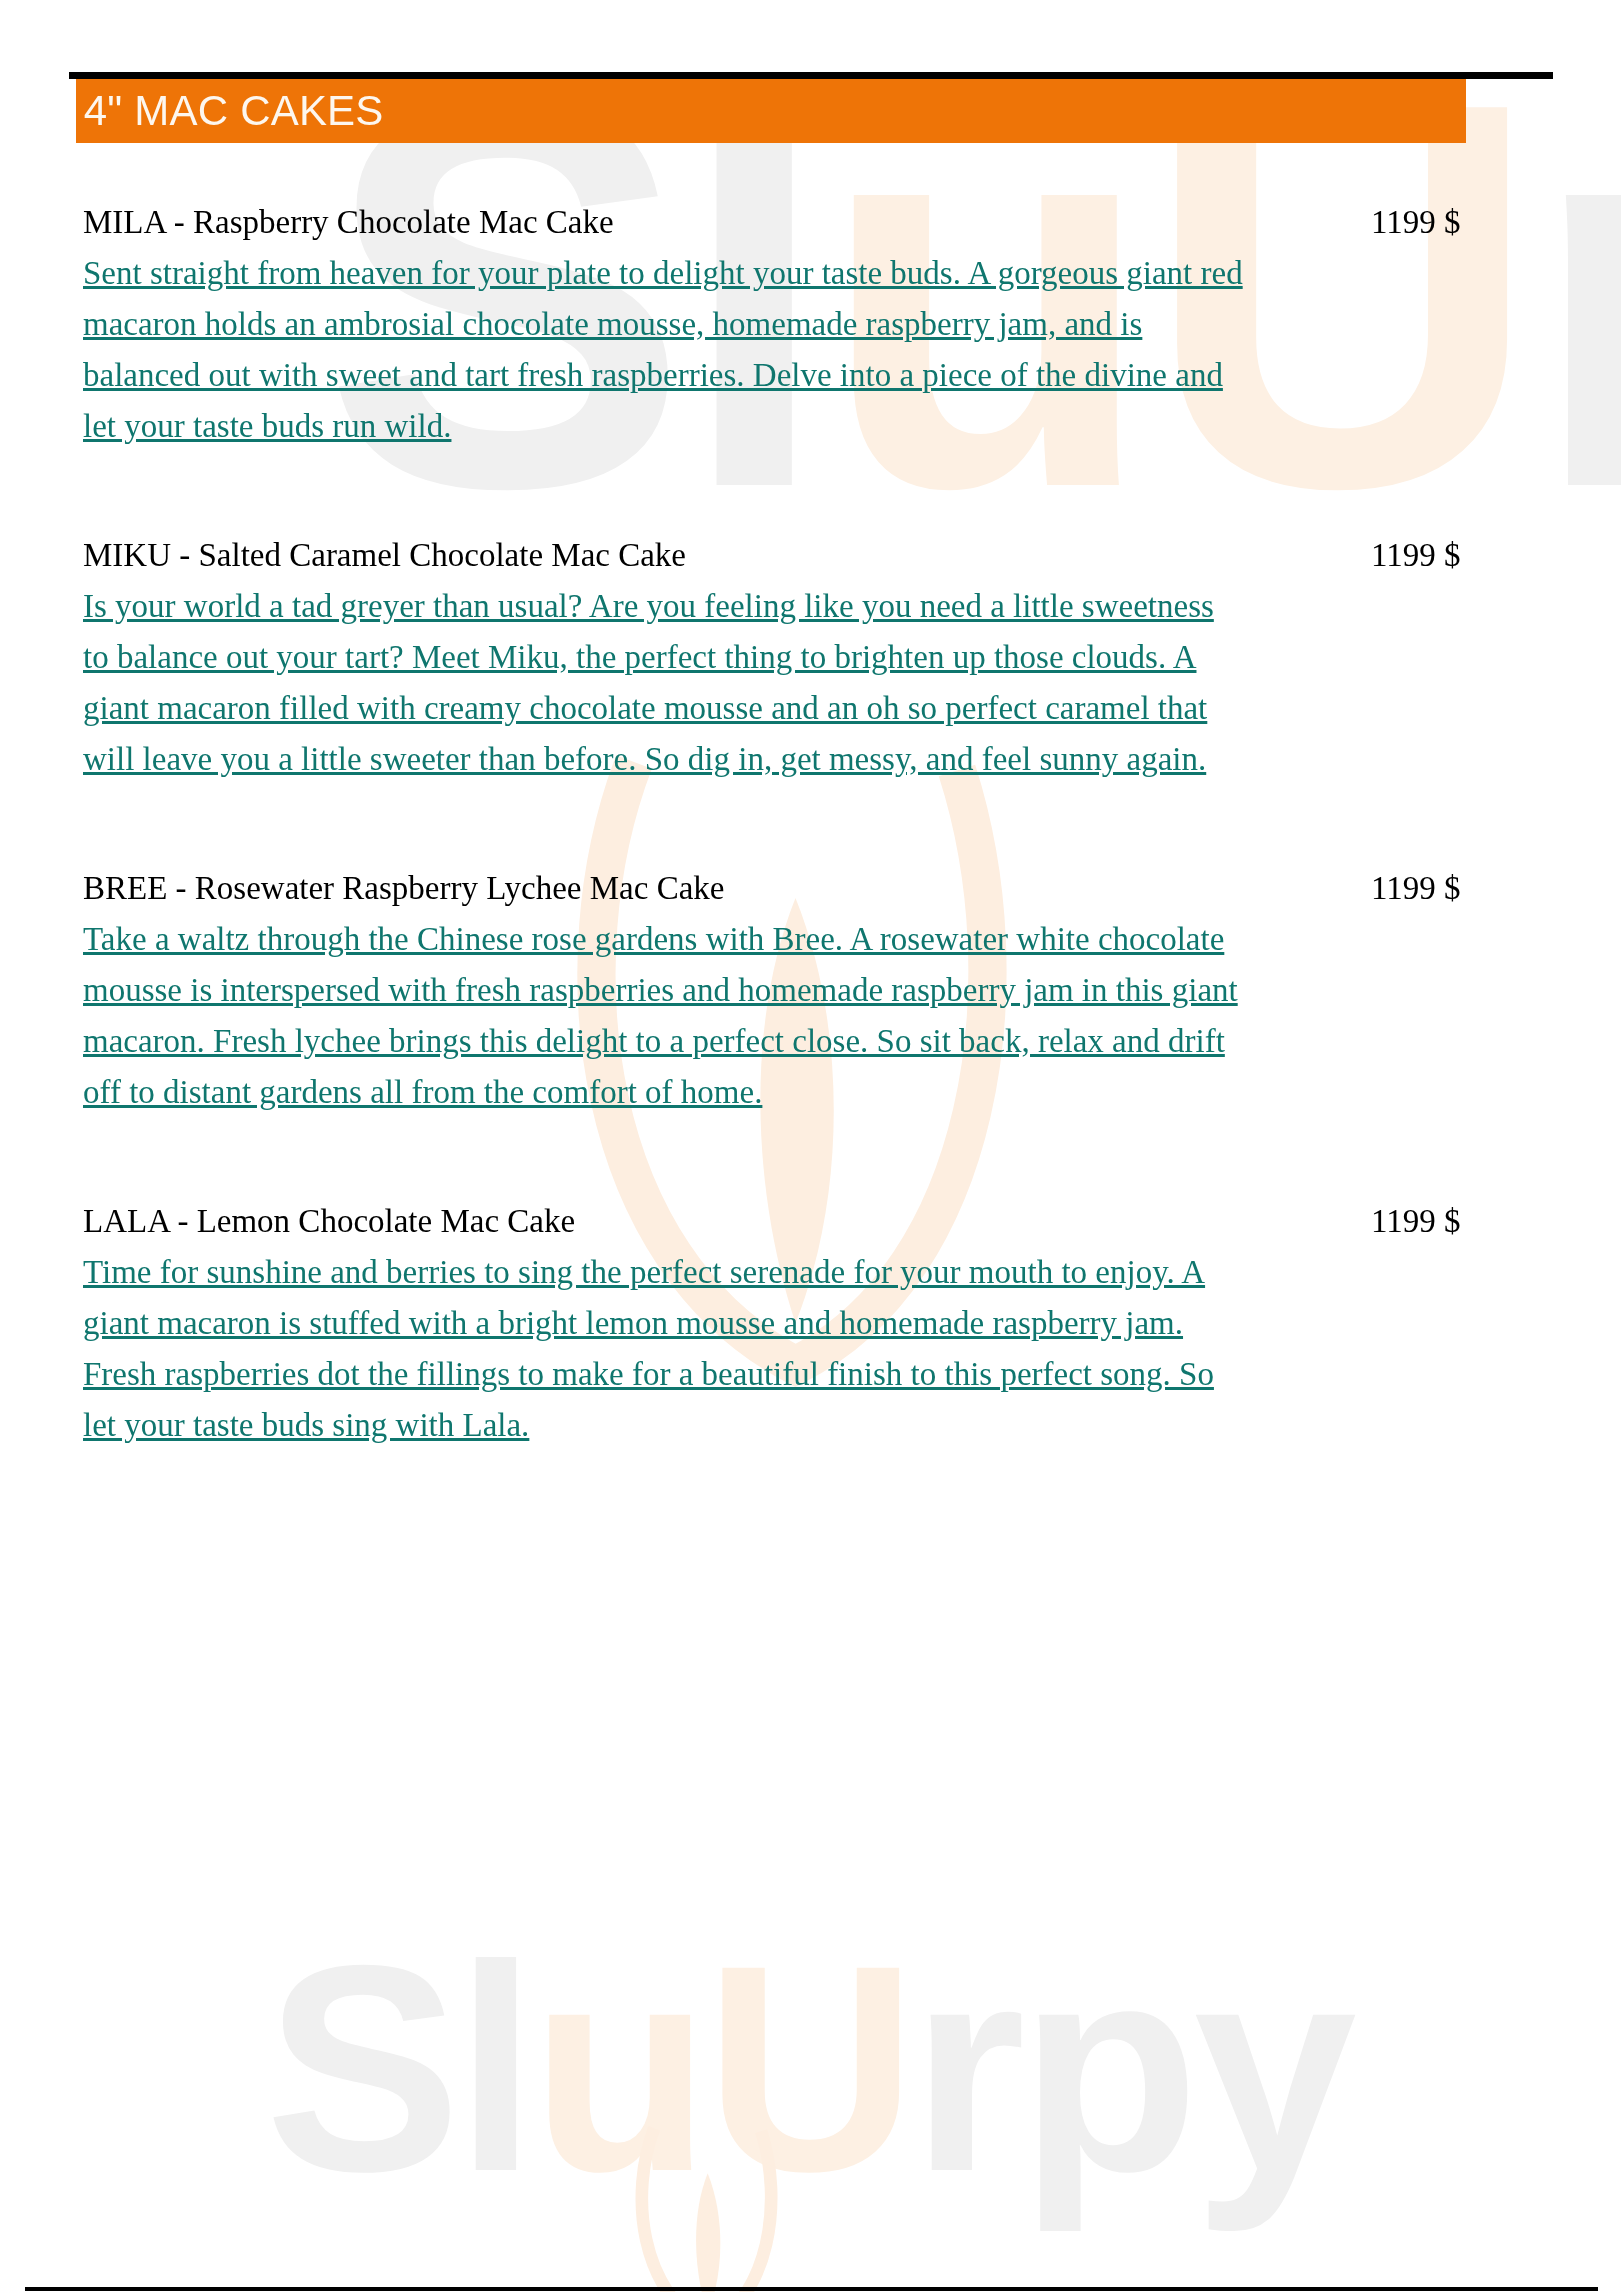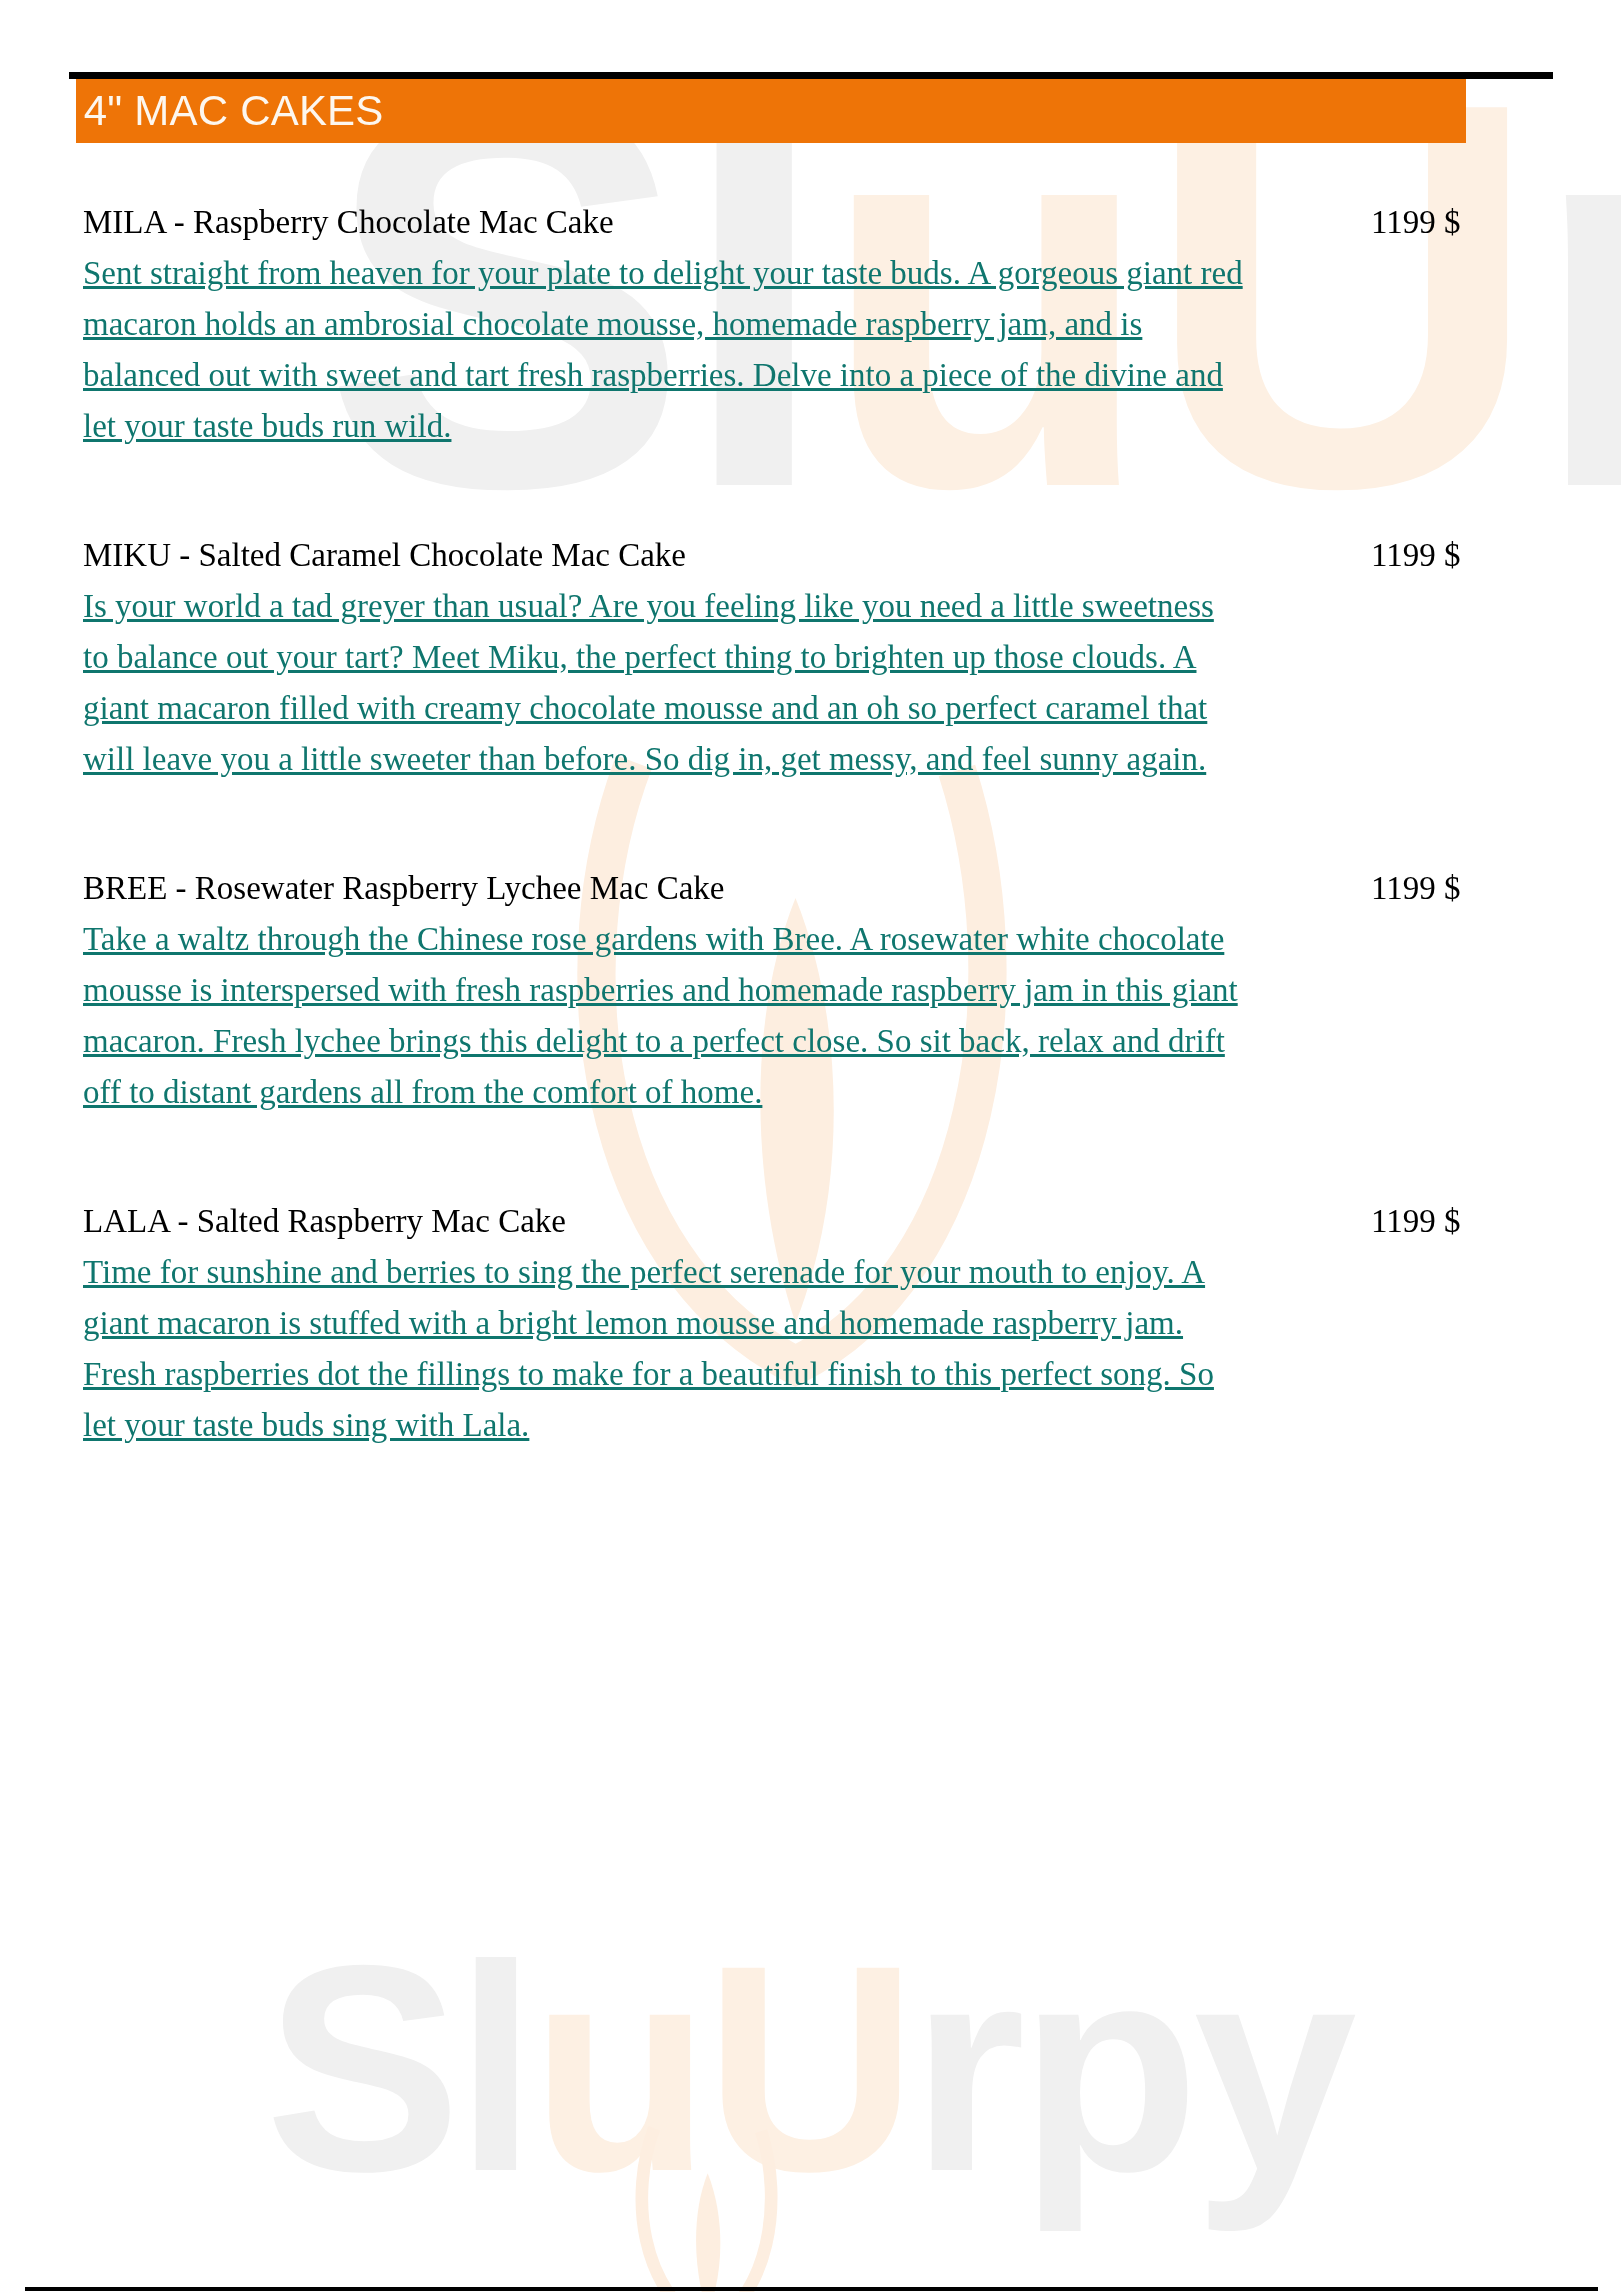--- a/index.html
+++ b/index.html
@@ -182,21 +182,21 @@
   <div class="menu-item">
     <div class="item-head">
       <div class="item-name">BREE - Rosewater Raspberry Lychee Mac Cake</div>
       <div class="item-price">1199 $</div>
     </div>
     <div class="item-desc">Take a waltz through the Chinese rose gardens with Bree. A rosewater white chocolate mousse is interspersed with fresh raspberries and homemade raspberry jam in this giant macaron. Fresh lychee brings this delight to a perfect close. So sit back, relax and drift off to distant gardens all from the comfort of home.</div>
   </div>
 
   <div class="menu-item">
     <div class="item-head">
-      <div class="item-name">LALA - Salted Raspberry Mac Cake</div>
+      <div class="item-name">LALA - Lemon Chocolate Mac Cake</div>
       <div class="item-price">1199 $</div>
     </div>
     <div class="item-desc">Time for sunshine and berries to sing the perfect serenade for your mouth to enjoy. A giant macaron is stuffed with a bright lemon mousse and homemade raspberry jam. Fresh raspberries dot the fillings to make for a beautiful finish to this perfect song. So let your taste buds sing with Lala.</div>
   </div>
 
 </div>
 
 <div class="rule-bottom"></div>
 
 

